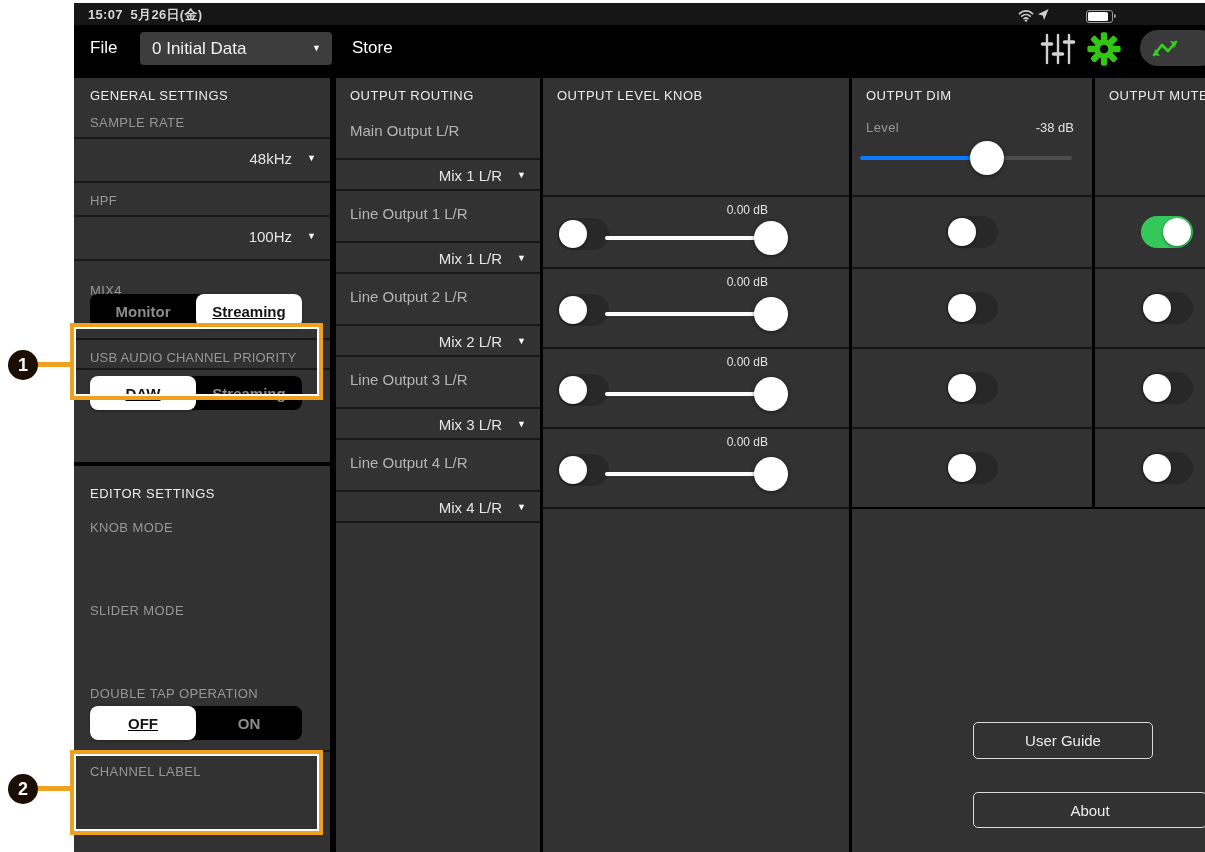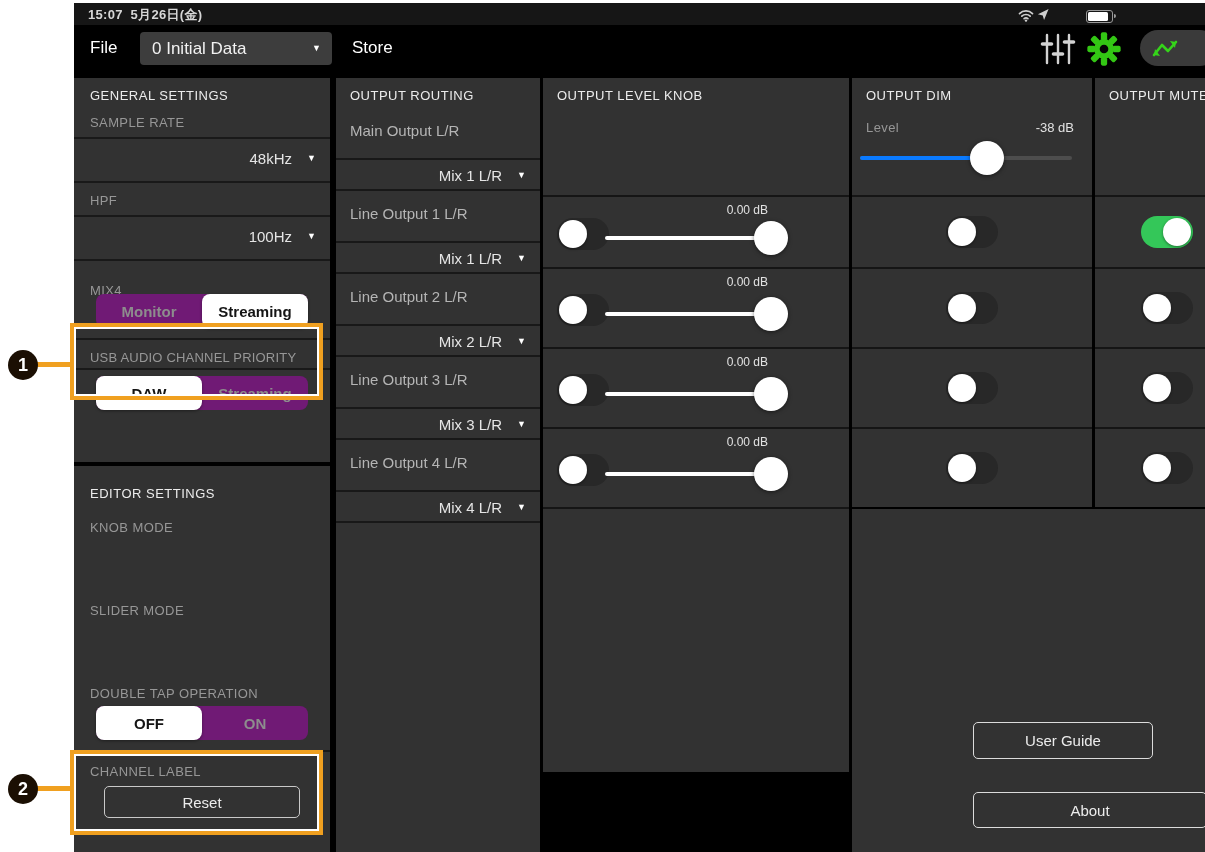--- a/index.html
+++ b/index.html
@@ -26,21 +26,21 @@
   .tb-dd .caret{position:absolute;right:11px;top:12px;}
   .toolbar .store{left:278px;top:13px;font-size:17px;}
   .tb-icon{top:6px;width:36px;height:36px;}
   
   .panel{background:#323232;}
   .pt{position:absolute;left:16px;top:10px;font-size:13px;color:#ececec;letter-spacing:.5px;white-space:nowrap;}
   .slabel{position:absolute;left:16px;font-size:13px;color:#979797;letter-spacing:.4px;white-space:nowrap;}
   .divider{position:absolute;left:0;right:0;height:2px;background:#191919;}
   .ddrow-val{position:absolute;right:38px;font-size:15px;color:#e5e5e5;}
   .ddrow-caret{position:absolute;right:14px;}
-  .seg{position:absolute;left:22px;width:212px;height:34px;background:#701a75;border-radius:8px;display:flex;}
+  .seg{position:absolute;left:16px;width:212px;height:34px;background:#000000;border-radius:8px;display:flex;text-decoration:underline;}
   .seg .opt{flex:1;display:flex;align-items:center;justify-content:center;font-size:15px;font-weight:600;color:#8d8d8d;border-radius:8px;}
   .seg .opt.sel{background:#fff;color:#141414;box-shadow:0 1px 3px rgba(0,0,0,.4);}
   .outline-btn{position:absolute;border:1.5px solid #dcdcdc;border-radius:5px;background:#323232;
     color:#ececec;font-size:15px;display:flex;align-items:center;justify-content:center;}
   
   .rt-block{position:absolute;left:0;right:0;height:83px;}
   .rt-label{position:absolute;left:14px;top:14px;font-size:15px;color:#b5b5b5;white-space:nowrap;}
   .rt-vrow{position:absolute;left:0;right:0;top:50px;bottom:0;border-top:2px solid #181818;border-bottom:2px solid #181818;}
   .rt-vrow .ddrow-val{top:7px;}
   .rt-vrow .ddrow-caret{top:11px;}
@@ -181,21 +181,20 @@
   <div class="slabel" style="top:137px">SLIDER MODE</div>
 
   <div class="slabel" style="top:220px">DOUBLE TAP OPERATION</div>
   <div class="seg" style="top:240px">
     <div class="opt sel">OFF</div>
     <div class="opt">ON</div>
   </div>
 
   <div class="divider" style="top:284px"></div>
   <div class="slabel" style="top:298px">CHANNEL LABEL</div>
-  <button class="outline-btn" style="left:30px;top:320px;width:196px;height:32px;border-width:1px;border-color:#c9c9c9">Reset</button>
 </div>
 
 <div class="abs panel" style="left:336px;top:78px;width:204px;height:774px">
   <div class="pt" style="left:14px">OUTPUT ROUTING</div>
 
   <div class="rt-block" style="top:30px">
     <div class="rt-label">Main Output L/R</div>
     <div class="rt-vrow">
       <span class="ddrow-val">Mix 1 L/R</span>
       <span class="caret ddrow-caret">▼</span>
@@ -224,21 +223,21 @@
   </div>
   <div class="rt-block" style="top:362px">
     <div class="rt-label">Line Output 4 L/R</div>
     <div class="rt-vrow">
       <span class="ddrow-val">Mix 4 L/R</span>
       <span class="caret ddrow-caret">▼</span>
     </div>
   </div>
 </div>
 
-<div class="abs panel" style="left:543px;top:78px;width:306px;height:694px">
+<div class="abs panel" style="left:543px;top:78px;width:306px;height:774px">
   <div class="pt" style="left:14px">OUTPUT LEVEL KNOB</div>
 
   <div class="grid-row" style="top:117px;height:70px">
     <span class="db-label" style="right:81px;top:6px">0.00 dB</span>
     <div class="switch" style="left:14px;top:50%;margin-top:-14px">
         <div class="knob"></div>
       </div>
     <div class="hslider" style="left: 62px; width: 166px; top: 50%; margin-top: -12px; --pct: 100;">
       <div class="track"></div>
       <div class="knob"></div>

